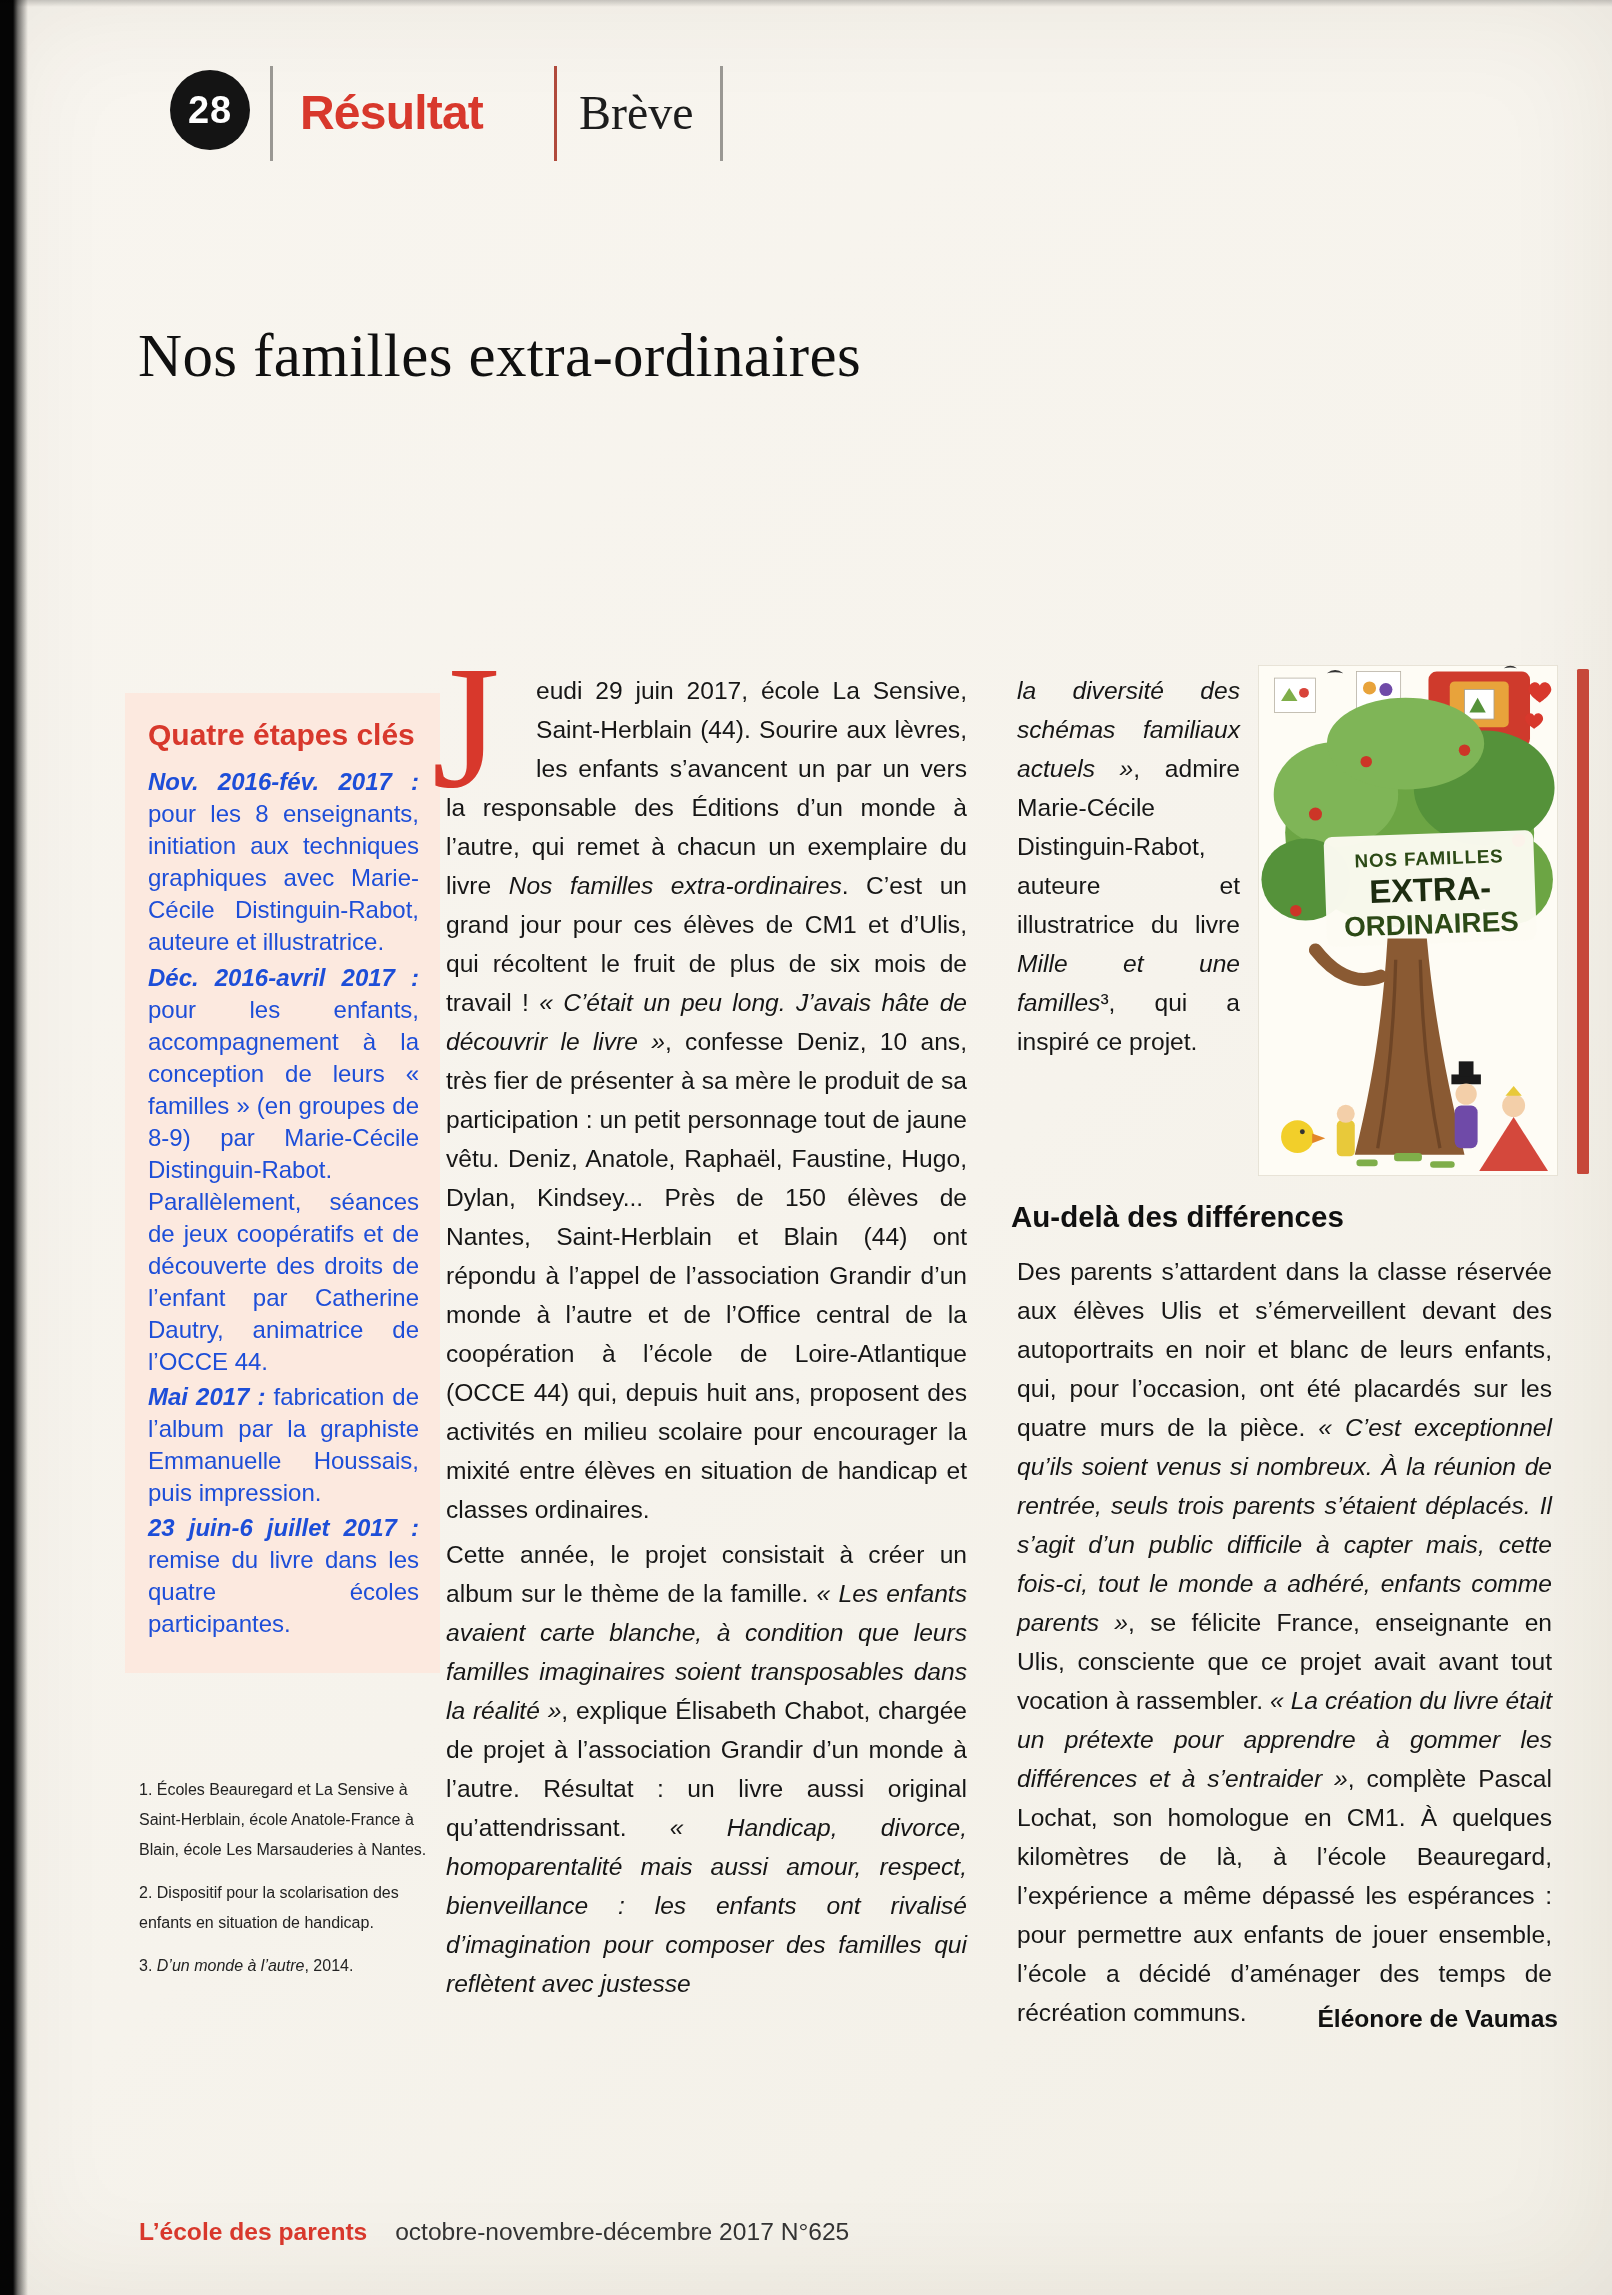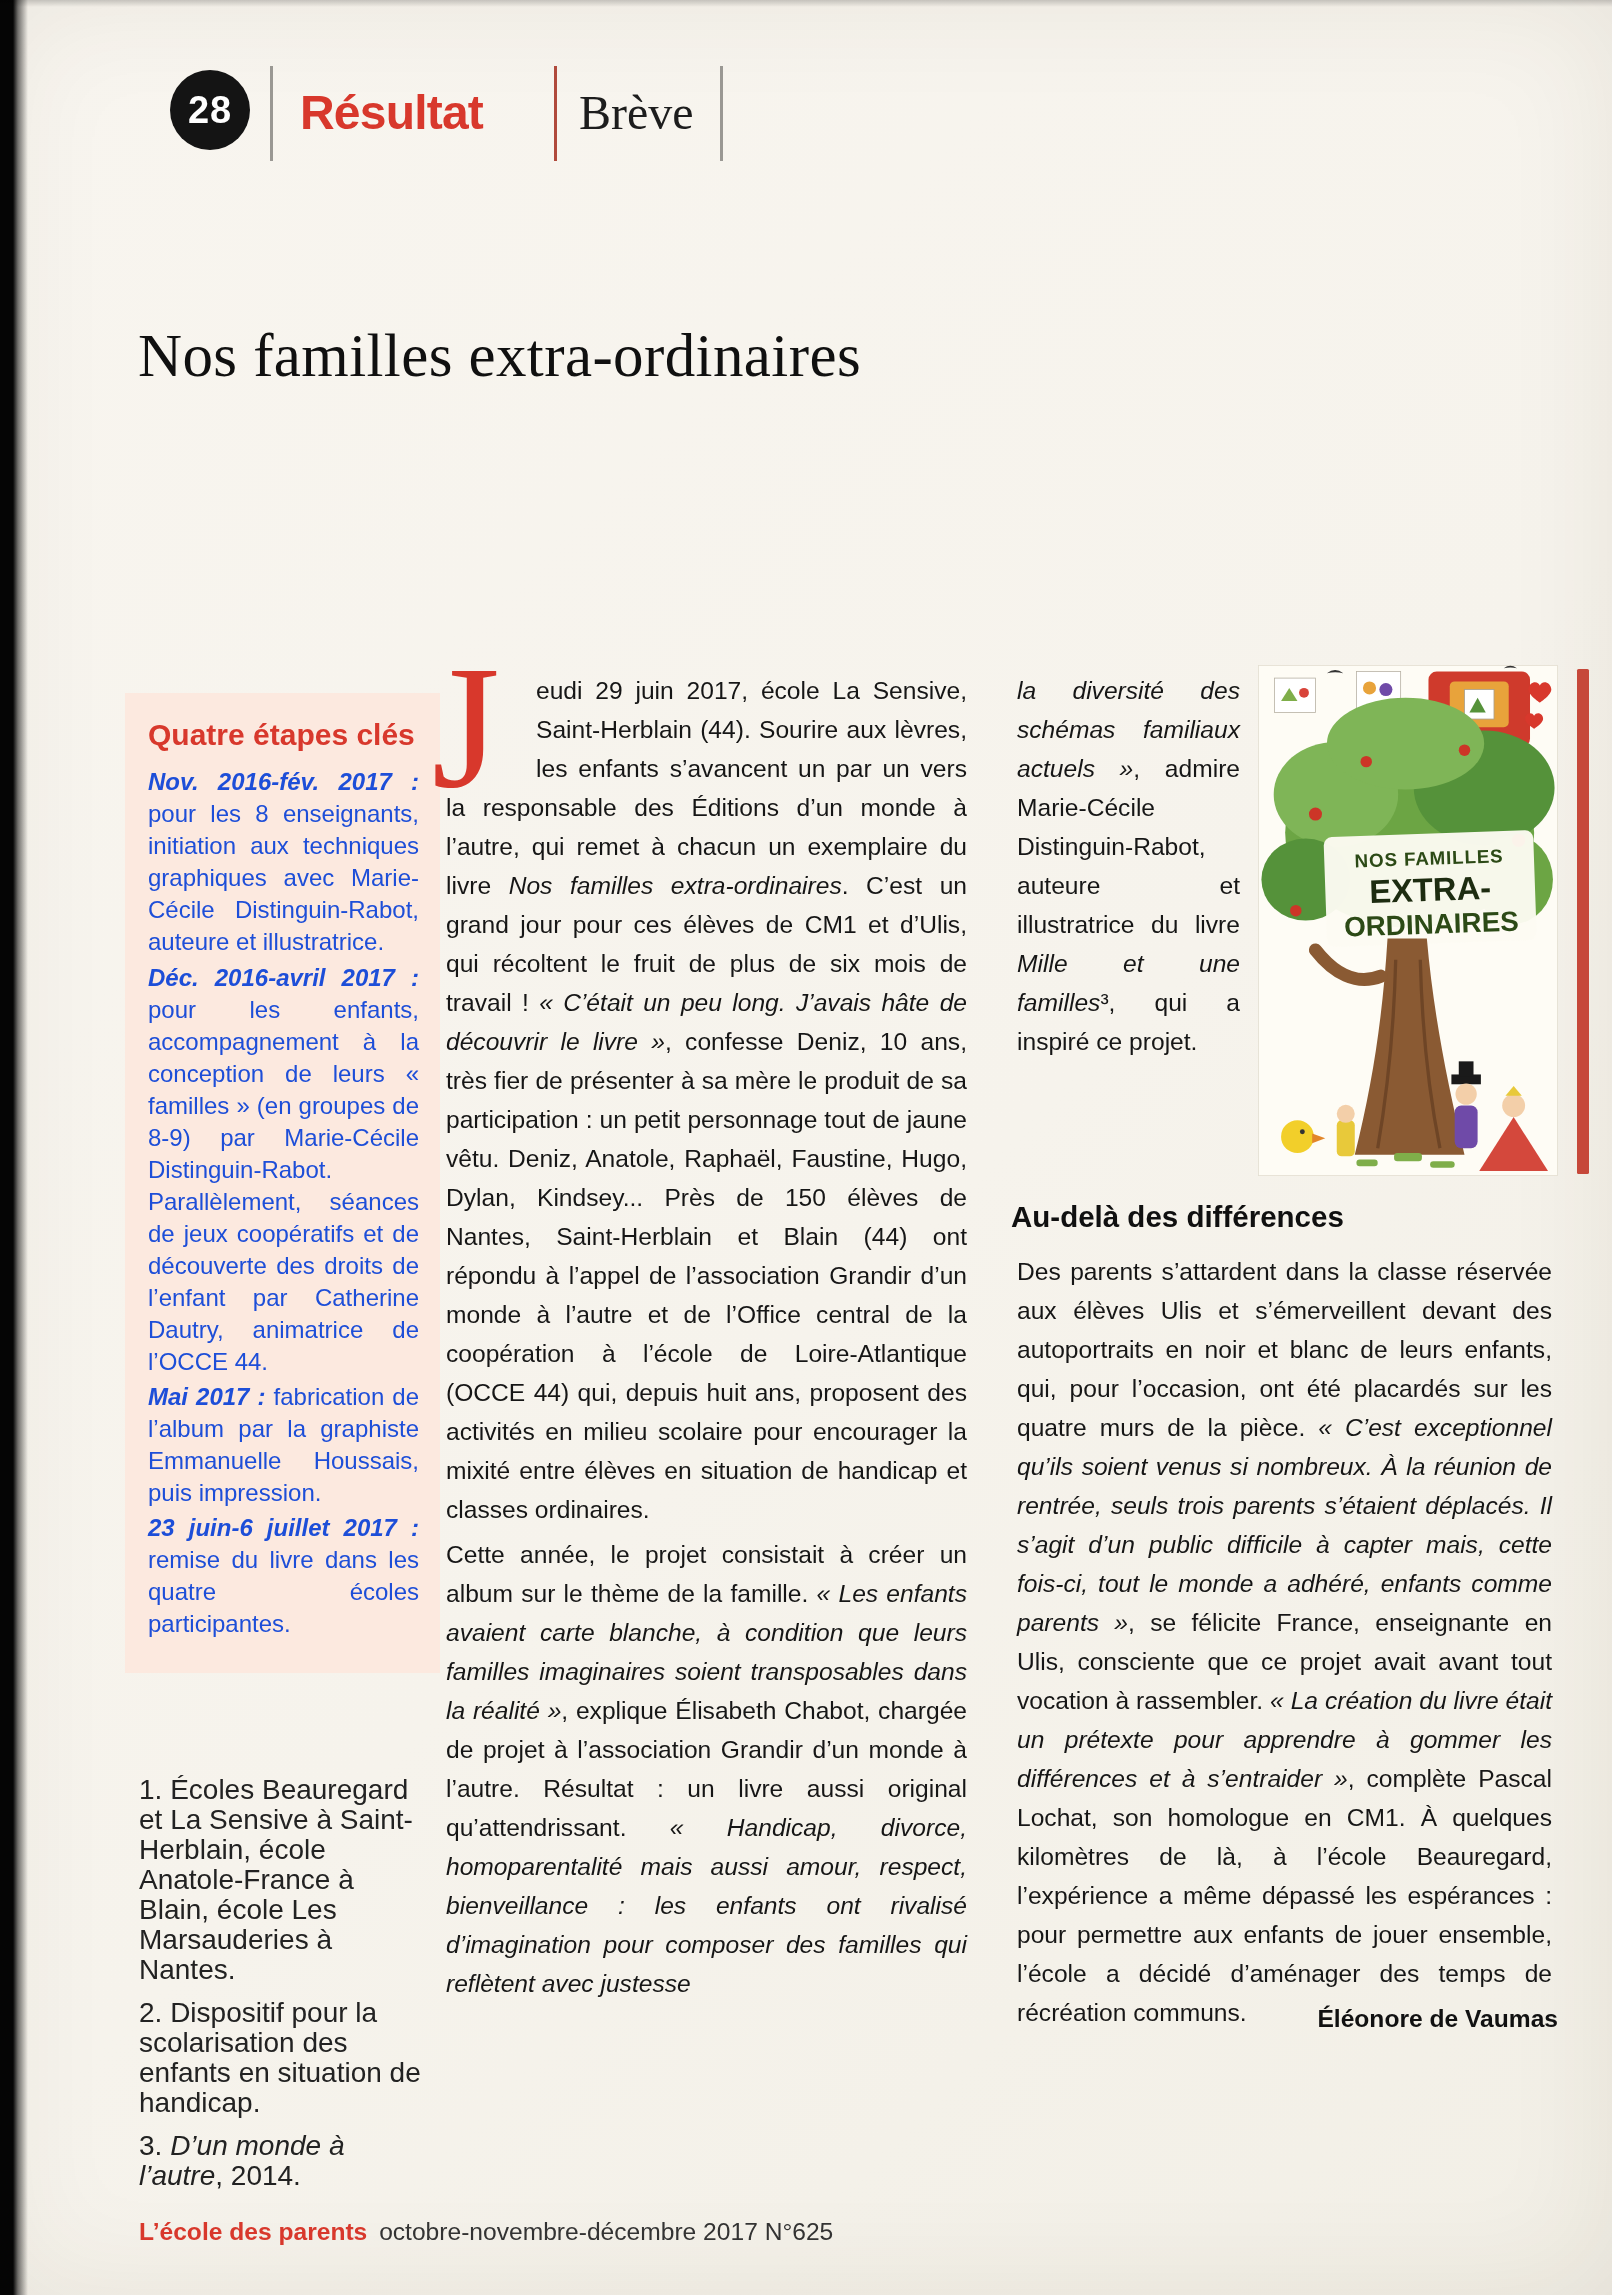--- a/index.html
+++ b/index.html
@@ -42,21 +42,21 @@
   .standfirst { position:absolute; left:138px; top:511px; width:1401px;
     font-size:30px; line-height:1.34; color:#3c3c3c; letter-spacing:0.3px; }
 
   
   .sidebar { position:absolute; left:125px; top:693px; width:315px;
     background:#fcead f; background:#fce9df; padding:24.6px 21px 29.5px 23px; }
   .sidebar h3 { color:#d8382c; font-size:30px; font-weight:bold; margin-bottom:14.8px; }
   .sidebar p { font-size:24px; line-height:32px; text-align:justify; color:#1d4ed8; margin-bottom:3.3px; }
 
   .footnotes { position:absolute; left:139px; top:1775px; width:288px;
-    font-size:28px; line-height:30px; color:#222; }
+    font-size:16px; line-height:30px; color:#222; }
   .footnotes p { margin-bottom:13px; }
 
   
   .colA { position:absolute; left:440px; top:665px; width:533px;
     font-size:24.6px; line-height:39px; text-align:justify; color:#161616; }
   .colB { position:absolute; left:1011px; top:665px; width:547px;
     font-size:24.6px; line-height:39px; text-align:justify; color:#161616; }
   .colA p, .colB p { margin:6px; }
   .ri { font-style:italic; }
   .rb { font-weight:bold; }
@@ -67,21 +67,21 @@
     color:#d8382c; }
 
   .book { float:right; width:300px; height:511px; margin:0 0 21px 18px; position:relative; }
   .book svg { display:block; width:100%; height:100%; }
 
   .subhead { clear:right; font-size:29.5px; font-weight:bold; color:#101010; margin:33px 0 16.4px; text-align:left; }
   .byline { font-weight:bold; text-align:right; margin-top:-39px; color:#111; }
 
   .footer { position:absolute; left:139px; top:2218px; font-size:24.6px; }
   .footer .mag { color:#d8382c; font-weight:bold; }
-  .footer .issue { color:#333; margin-left:5px; }
+  .footer .issue { color:#333; margin-left:21px; }
 </style>
 </head>
 <body>
 
 <div class="page">
 
   <div class="scan-edge-left"></div>
   <div class="scan-edge-top"></div>
 
   <div class="pagenum">28</div>

